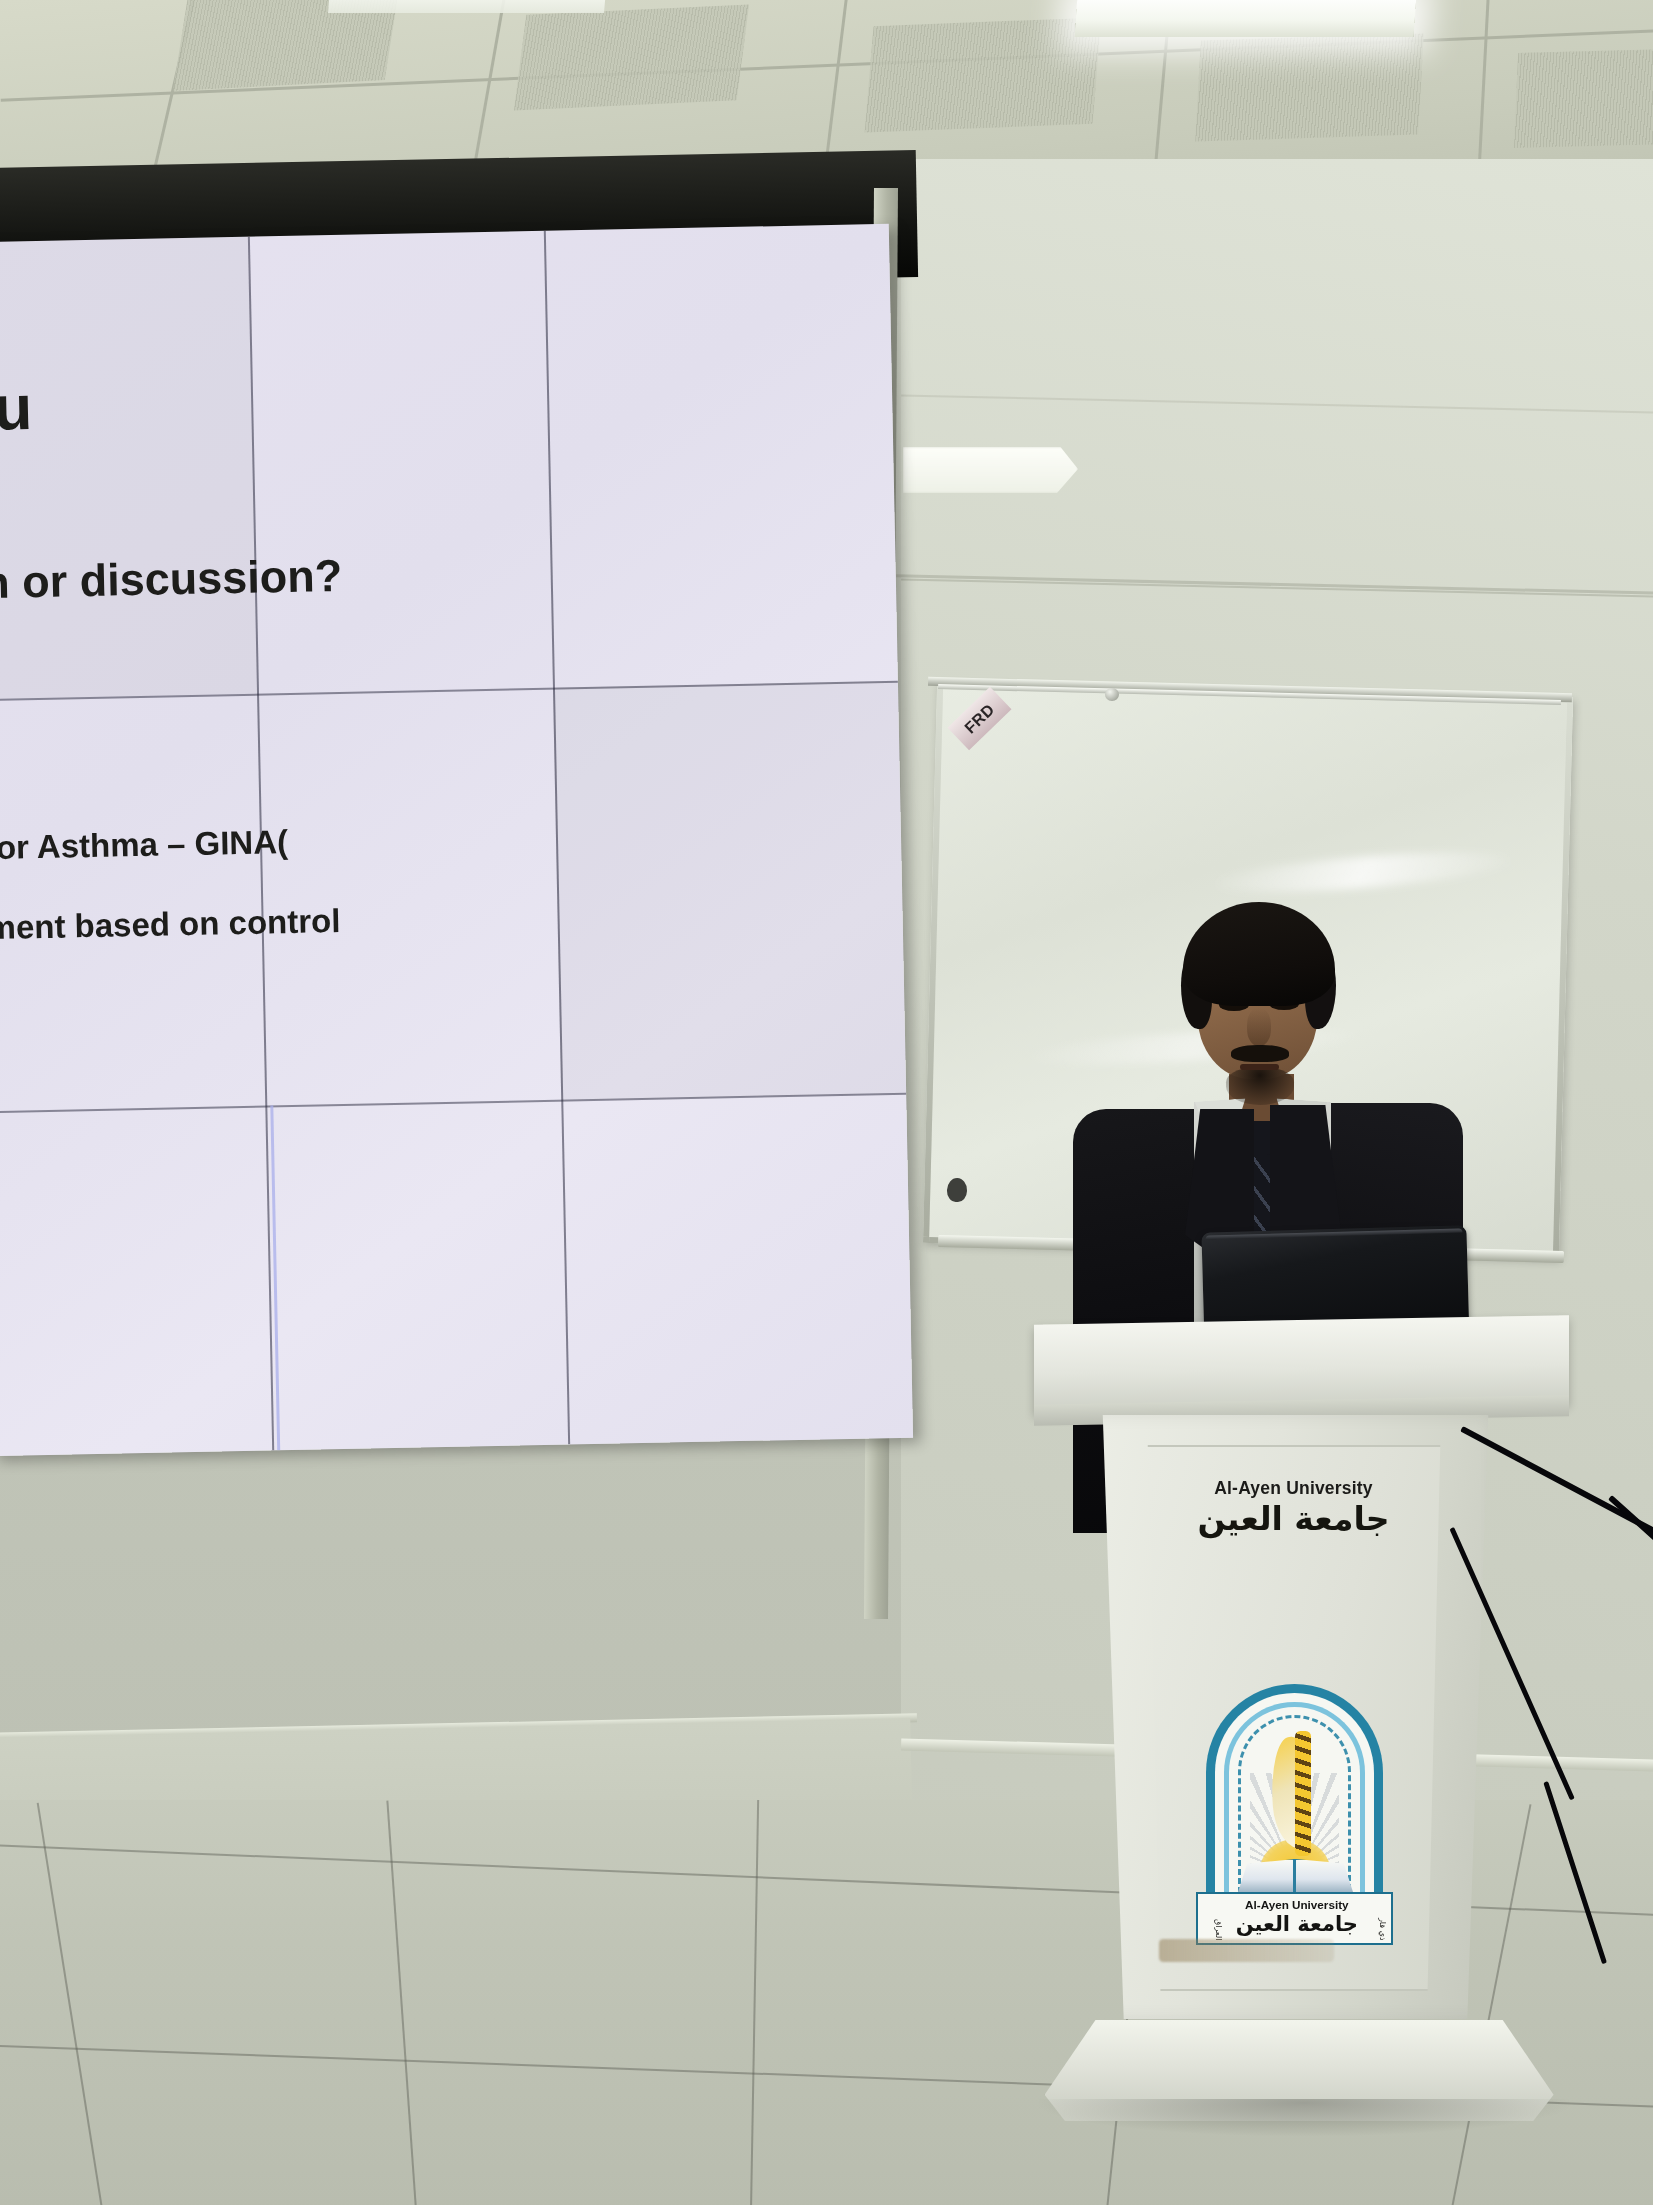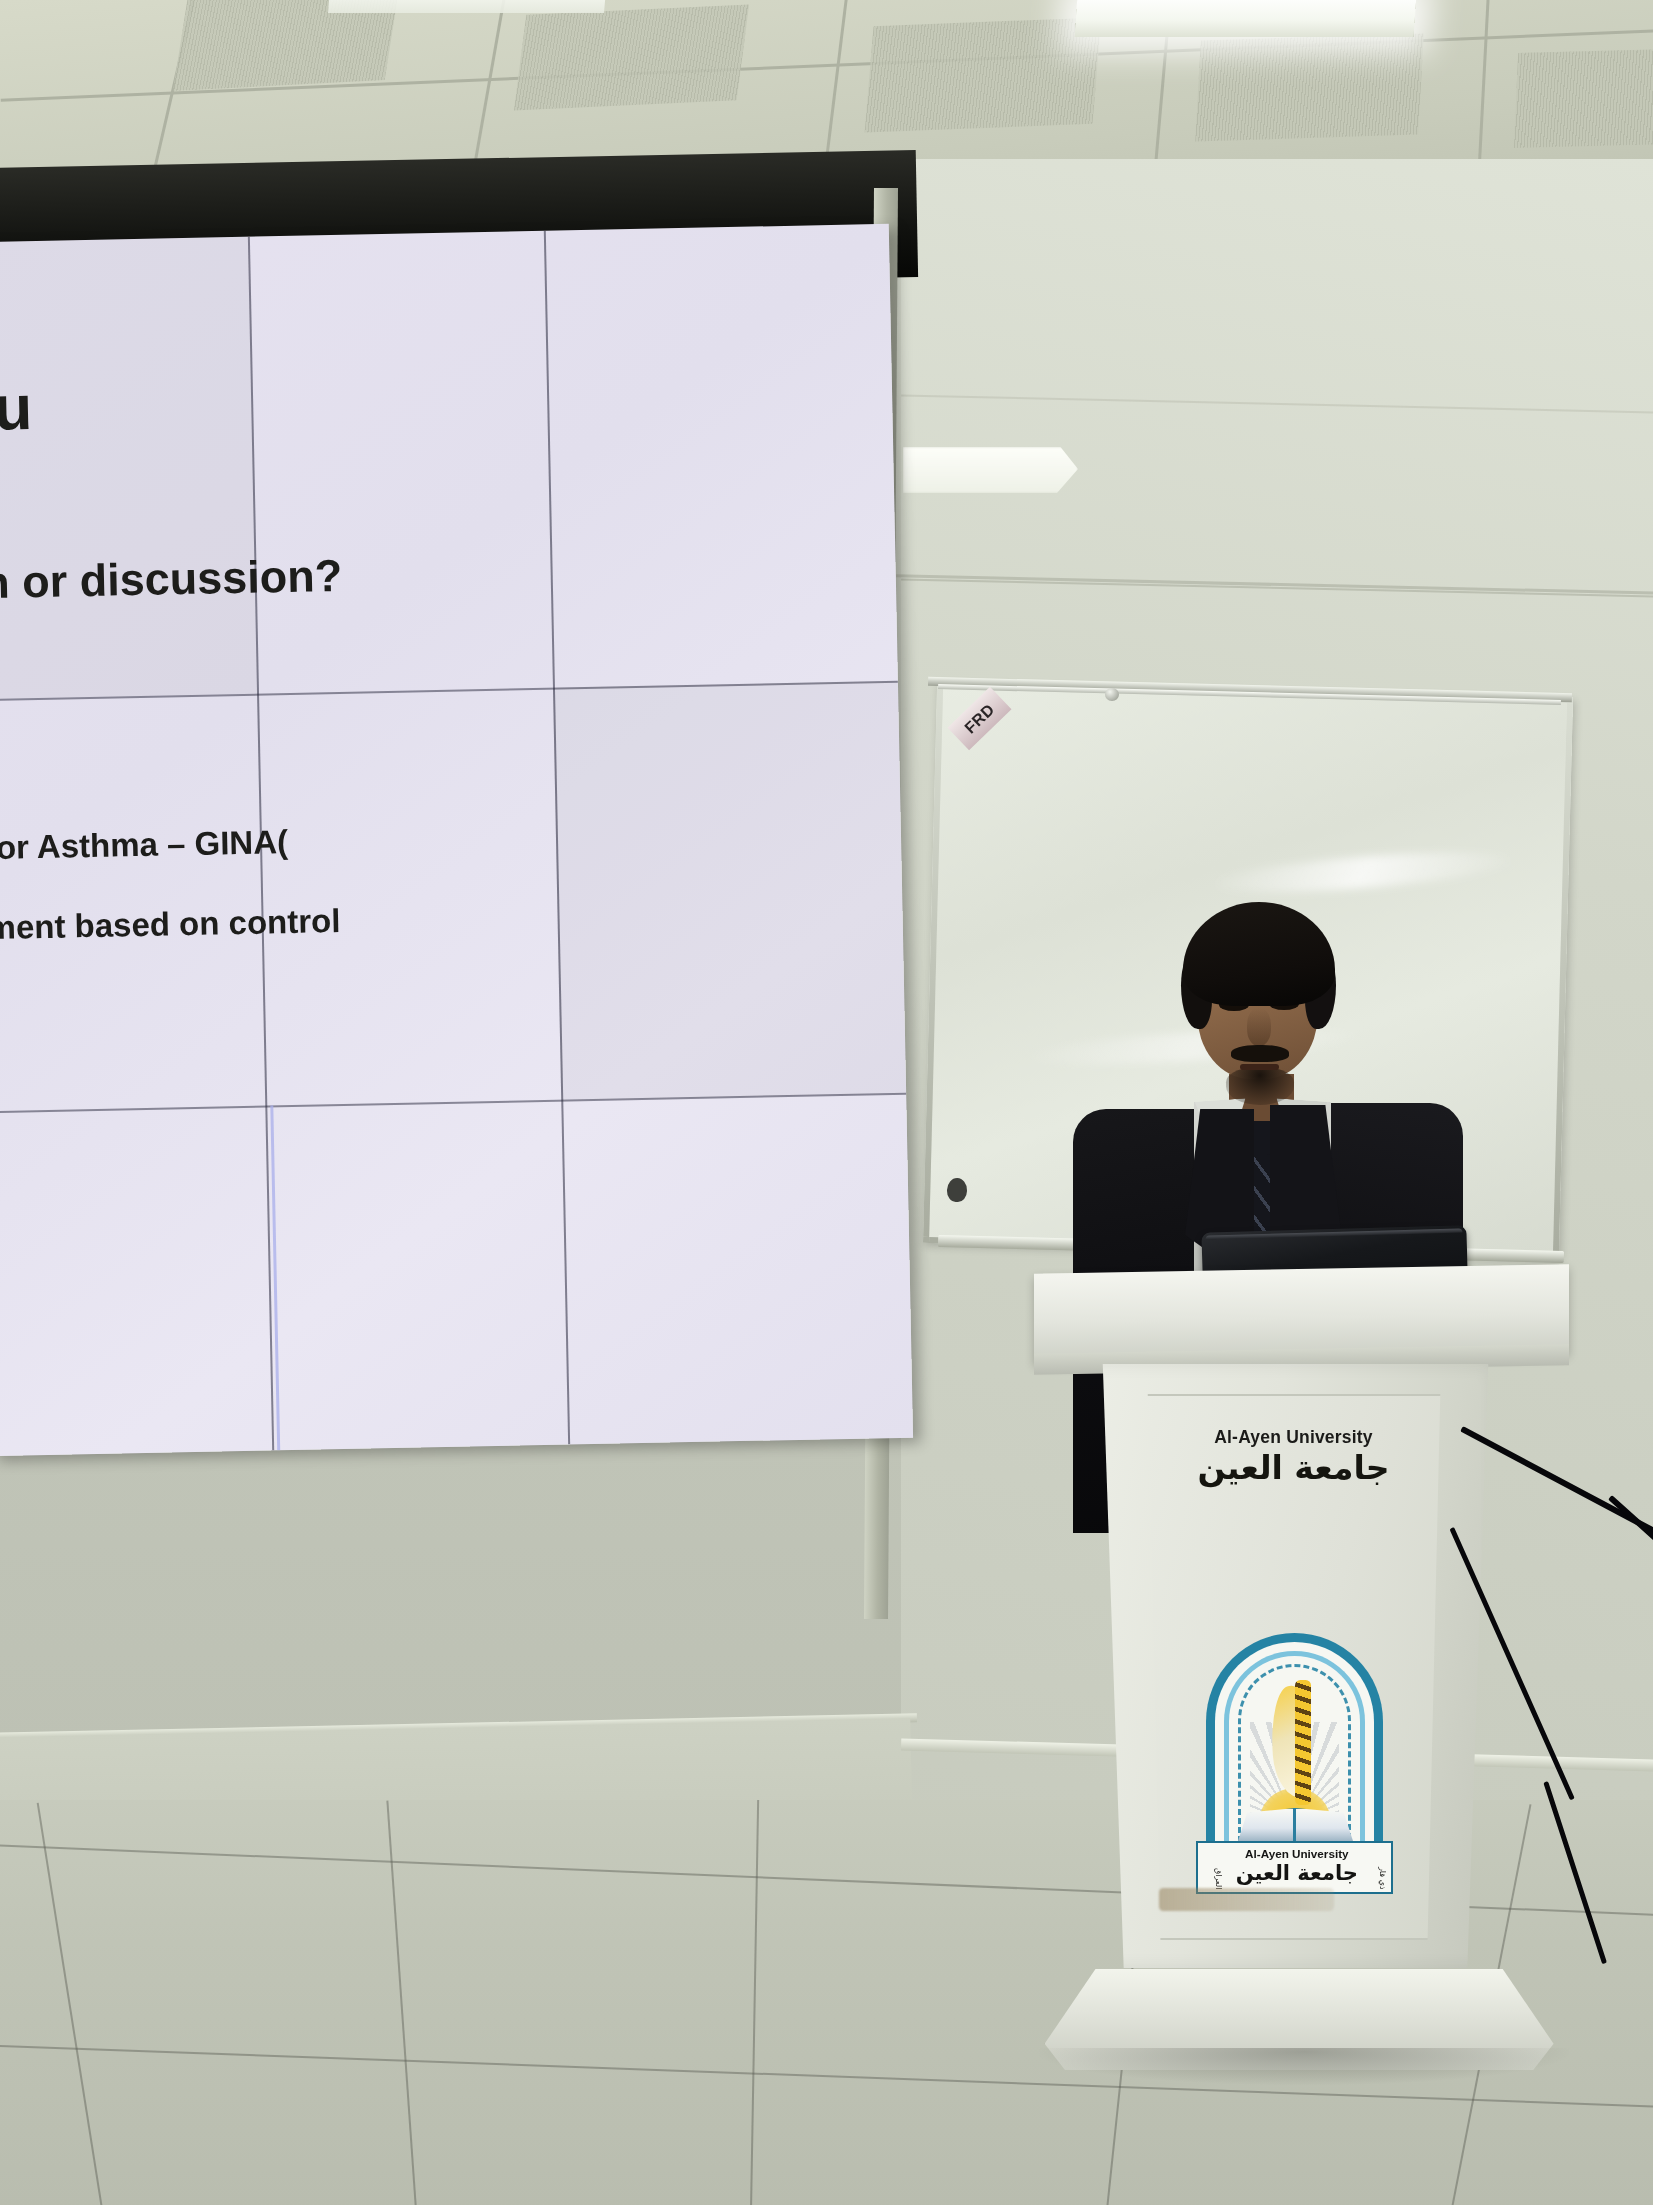--- a/index.html
+++ b/index.html
@@ -270,21 +270,21 @@
     background:linear-gradient(170deg,#2a2c30 0%,#16181b 30%,#0a0b0d 100%);
     border-radius:8.5px 8.5px 2.1px 2.1px;
     box-shadow:0 3.2px 7.4px rgba(0,0,0,.4);
   }
   #laptop-bevel{
     position:absolute;left:4.2px;top:3.2px;right:4.2px;height:4.2px;
     background:linear-gradient(180deg,#4a4d53,#24262a);border-radius:6.4px 6.4px 0 0;
   }
 
   
-  #podium{position:absolute;left:1034px;top:1269px;width:535px;height:827px;}
+  #podium{position:absolute;left:1034px;top:1320px;width:535px;height:827px;}
   #podium-top{
     position:absolute;left:0;top:0;width:535px;height:89px;
     background:linear-gradient(180deg,#f4f5ef 0%,#e3e5dd 55%,#cdd0c6 100%);
     box-shadow:0 4.2px 9.5px rgba(0,0,0,.22);
     transform:skewY(-1deg);
   }
   #podium-top-edge{
     position:absolute;left:0;top:80px;width:535px;height:21px;
     background:linear-gradient(180deg,#d4d7cc,#b9bcb2);transform:skewY(-1deg);
   }

